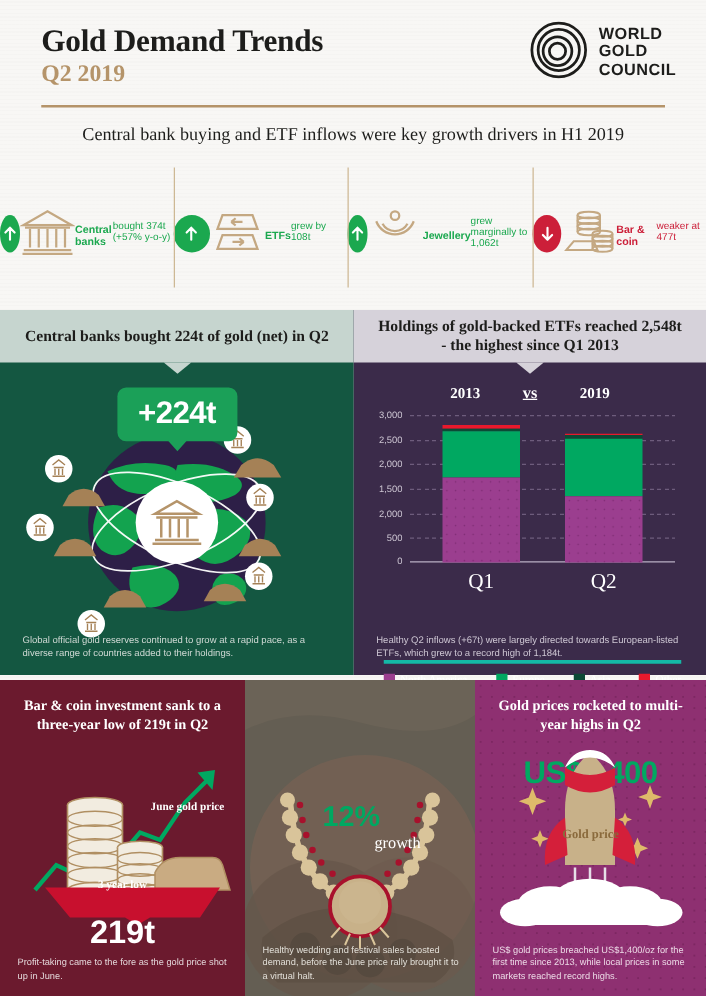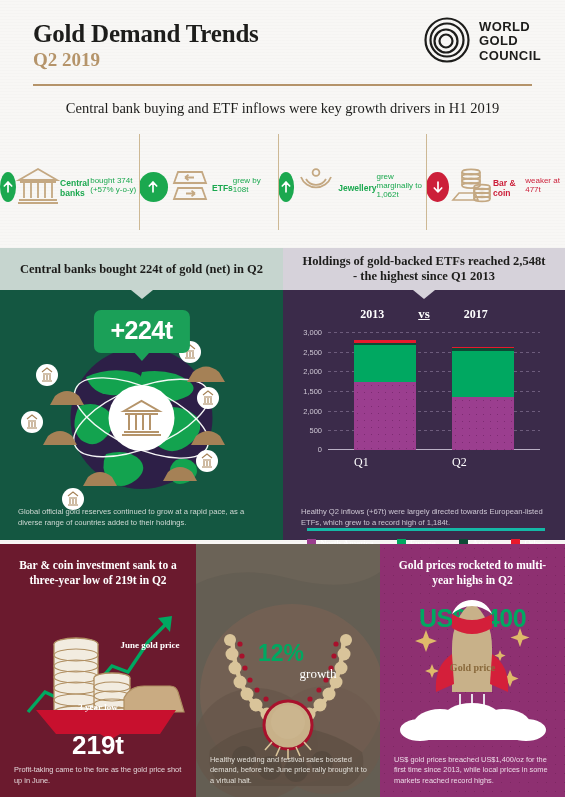--- a/index.html
+++ b/index.html
@@ -93,22 +93,22 @@
           font-size:7.5px; color:#cdc6d3; white-space:nowrap; }
   .axis0 { position:absolute; left:0; bottom:0; width:212px; height:1.5px; background:#b9b0c4; }
   .bar { position:absolute; bottom:0; width:62px; display:flex; flex-direction:column-reverse; }
   .seg { width:100%; }
   .seg.na { background:#9b3e8f;
       background-image:radial-gradient(#7d2b72 .7px, transparent .8px);
       background-size:7px 7px; }
   .seg.eu { background:#00a861; }
   .seg.as { background:#0c4a35; }
   .seg.ot { background:#e8192c; }
-  .xlab { position:absolute; top:100%; margin-top:5px; width:62px; 
-          font-family:"Liberation Serif", serif; font-size:12px; color:#fff; }
+  .xlab { position:absolute; top:100%; margin-top:5px; width:62px; text-align:center;
+          font-family:"Liberation Serif", serif; font-size:17px; color:#fff; }
   .legend { position:absolute; left:24px; top:232px; width:238px;
             display:flex; justify-content:space-between; align-items:center;
             border-top:3px solid #14b8a6; padding-top:7px; }
   .lg { display:flex; align-items:center; gap:4px;
         font-family:"Liberation Serif", serif; font-size:9px; color:#fff; }
   .sw { width:9px; height:9px; display:inline-block; }
 
   
   .bottom { position:absolute; left:0; top:544px; width:565px; height:253px; display:flex; }
   .b { position:relative; height:253px; overflow:hidden; }
@@ -325,21 +325,21 @@
       <div class="p-foot">Global official gold reserves continued to grow at a rapid pace, as a diverse range of countries added to their holdings.</div>
     </div>
 
     <div class="panel p-right">
       <div class="p-head">Holdings of gold-backed ETFs reached 2,548t - the highest since Q1 2013</div>
 
       <div class="chart-wrap">
         <div class="vs-row">
           <span>2013</span>
           <span class="vs">vs</span>
-          <span>2017</span>
+          <span>2019</span>
         </div>
 
         <div class="plot">
           <div class="gl" style="top:0px">
               <span class="ylab">3,000</span>
             </div>
           <div class="gl" style="top:19.7px">
               <span class="ylab">2,500</span>
             </div>
           <div class="gl" style="top:39.3px">

